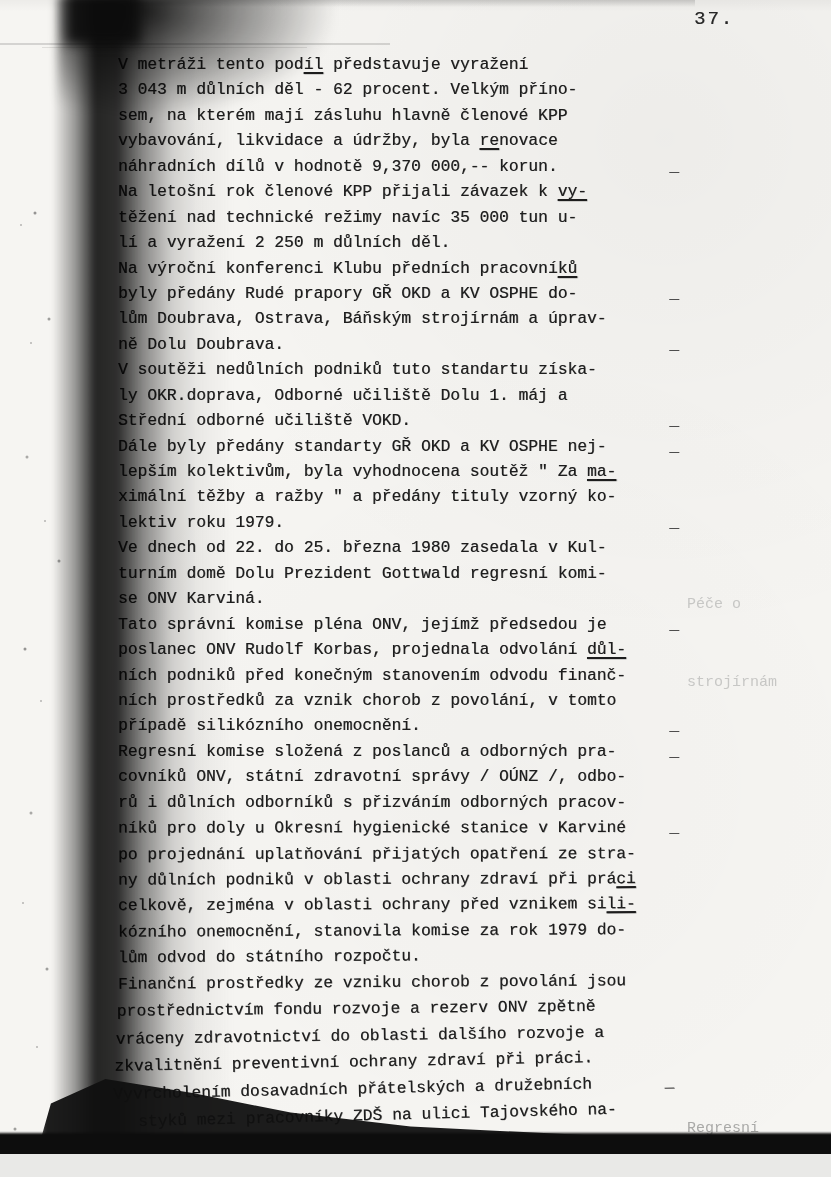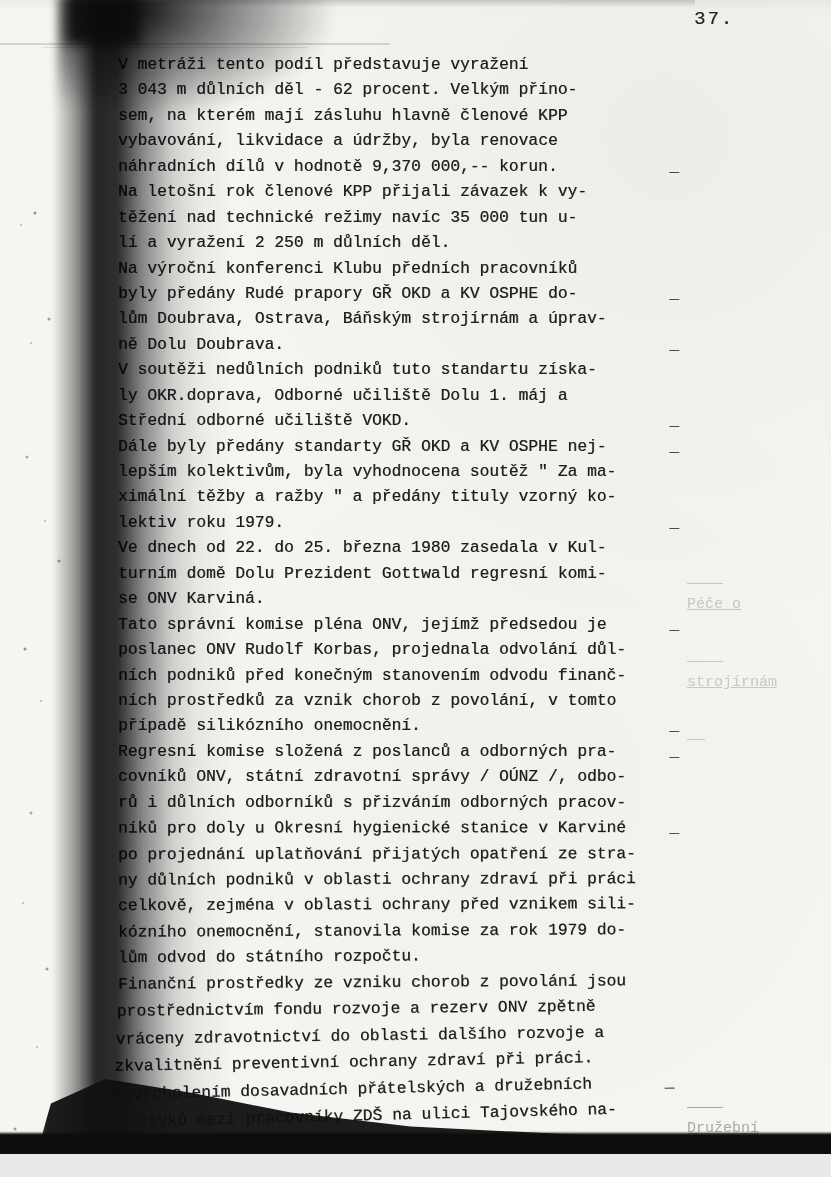--- a/index.html
+++ b/index.html
@@ -15,30 +15,30 @@
   }
   
   .col {
     position:absolute; left:118px; top:55px; width:545px; z-index:2;
   }
   .line {
     position:relative; height:25.45px; white-space:pre;
     font-size:16.3px; color:#1d1d1d;
     text-shadow:0.5px 0.3px 0.5px rgba(25,25,25,0.55);
   }
-  .ul { text-decoration-thickness:1.5px; text-underline-offset:3px; }
+  .ul { text-decoration:underline; text-decoration-thickness:1.5px; text-underline-offset:3px; }
   .mdash { position:absolute; right:-16px; top:0px; color:#3a3a3a; font-weight:bold; }
   
   .pagenum {
     position:absolute; left:694px; top:8px; z-index:2;
     font-size:19px; letter-spacing:2px; color:#272727;
     text-shadow:0.5px 0.3px 0.5px rgba(25,25,25,0.5);
   }
   
-  .note { position:absolute; left:687px; z-index:2; font-size:15px; line-height:26px; white-space:pre;text-decoration:underline; }
+  .note { position:absolute; left:687px; z-index:2; font-size:15px; line-height:26px; white-space:pre; }
   .note-1 { top:540px; color:#c7c7c5; }
   .note-2 { top:1064px; color:#a9a9a7; }
   
   .artifact { position:absolute; pointer-events:none; }
   .spine-shadow {
     left:52px; top:0; width:182px; height:1148px; z-index:3;
     background:linear-gradient(90deg,
       rgba(20,20,20,0) 0%, rgba(20,20,20,0.42) 13%,
       rgba(8,8,8,0.88) 24%, rgba(8,8,8,0.84) 36%,
       rgba(30,30,30,0.5) 50%, rgba(80,80,80,0.22) 66%,
@@ -128,21 +128,21 @@
       <div class="line" style="transform-origin: 100% 50%; transform: translateX(-3.6px) rotate(-1.03deg);">zkvalitnění preventivní ochrany zdraví při práci.</div>
       <div class="line" style="transform-origin: 100% 50%; transform: translateX(-4.8px) rotate(-1.245deg);">Vyvrcholením dosavadních přátelských a družebních<span class="mdash">_</span></div>
       <div class="line" style="transform-origin: 100% 50%; transform: translateX(20px) rotate(-1.46deg);">styků mezi pracovníky ZDŠ na ulici Tajovského na-</div>
     </div>
 
   <div class="note note-1">
     <div>Péče o</div>
     <div>strojírnám</div>
   </div>
   <div class="note note-2">
-    <div>Družební</div>
+    <div>Regresní</div>
     
   </div>
 
   <div class="artifact spine-shadow"></div>
   <div class="artifact top-smudge"></div>
   <div class="artifact corner-blob"></div>
   <div class="artifact bottom-flare"></div>
   <div class="artifact bottom-bar"></div>
 
 </div>

